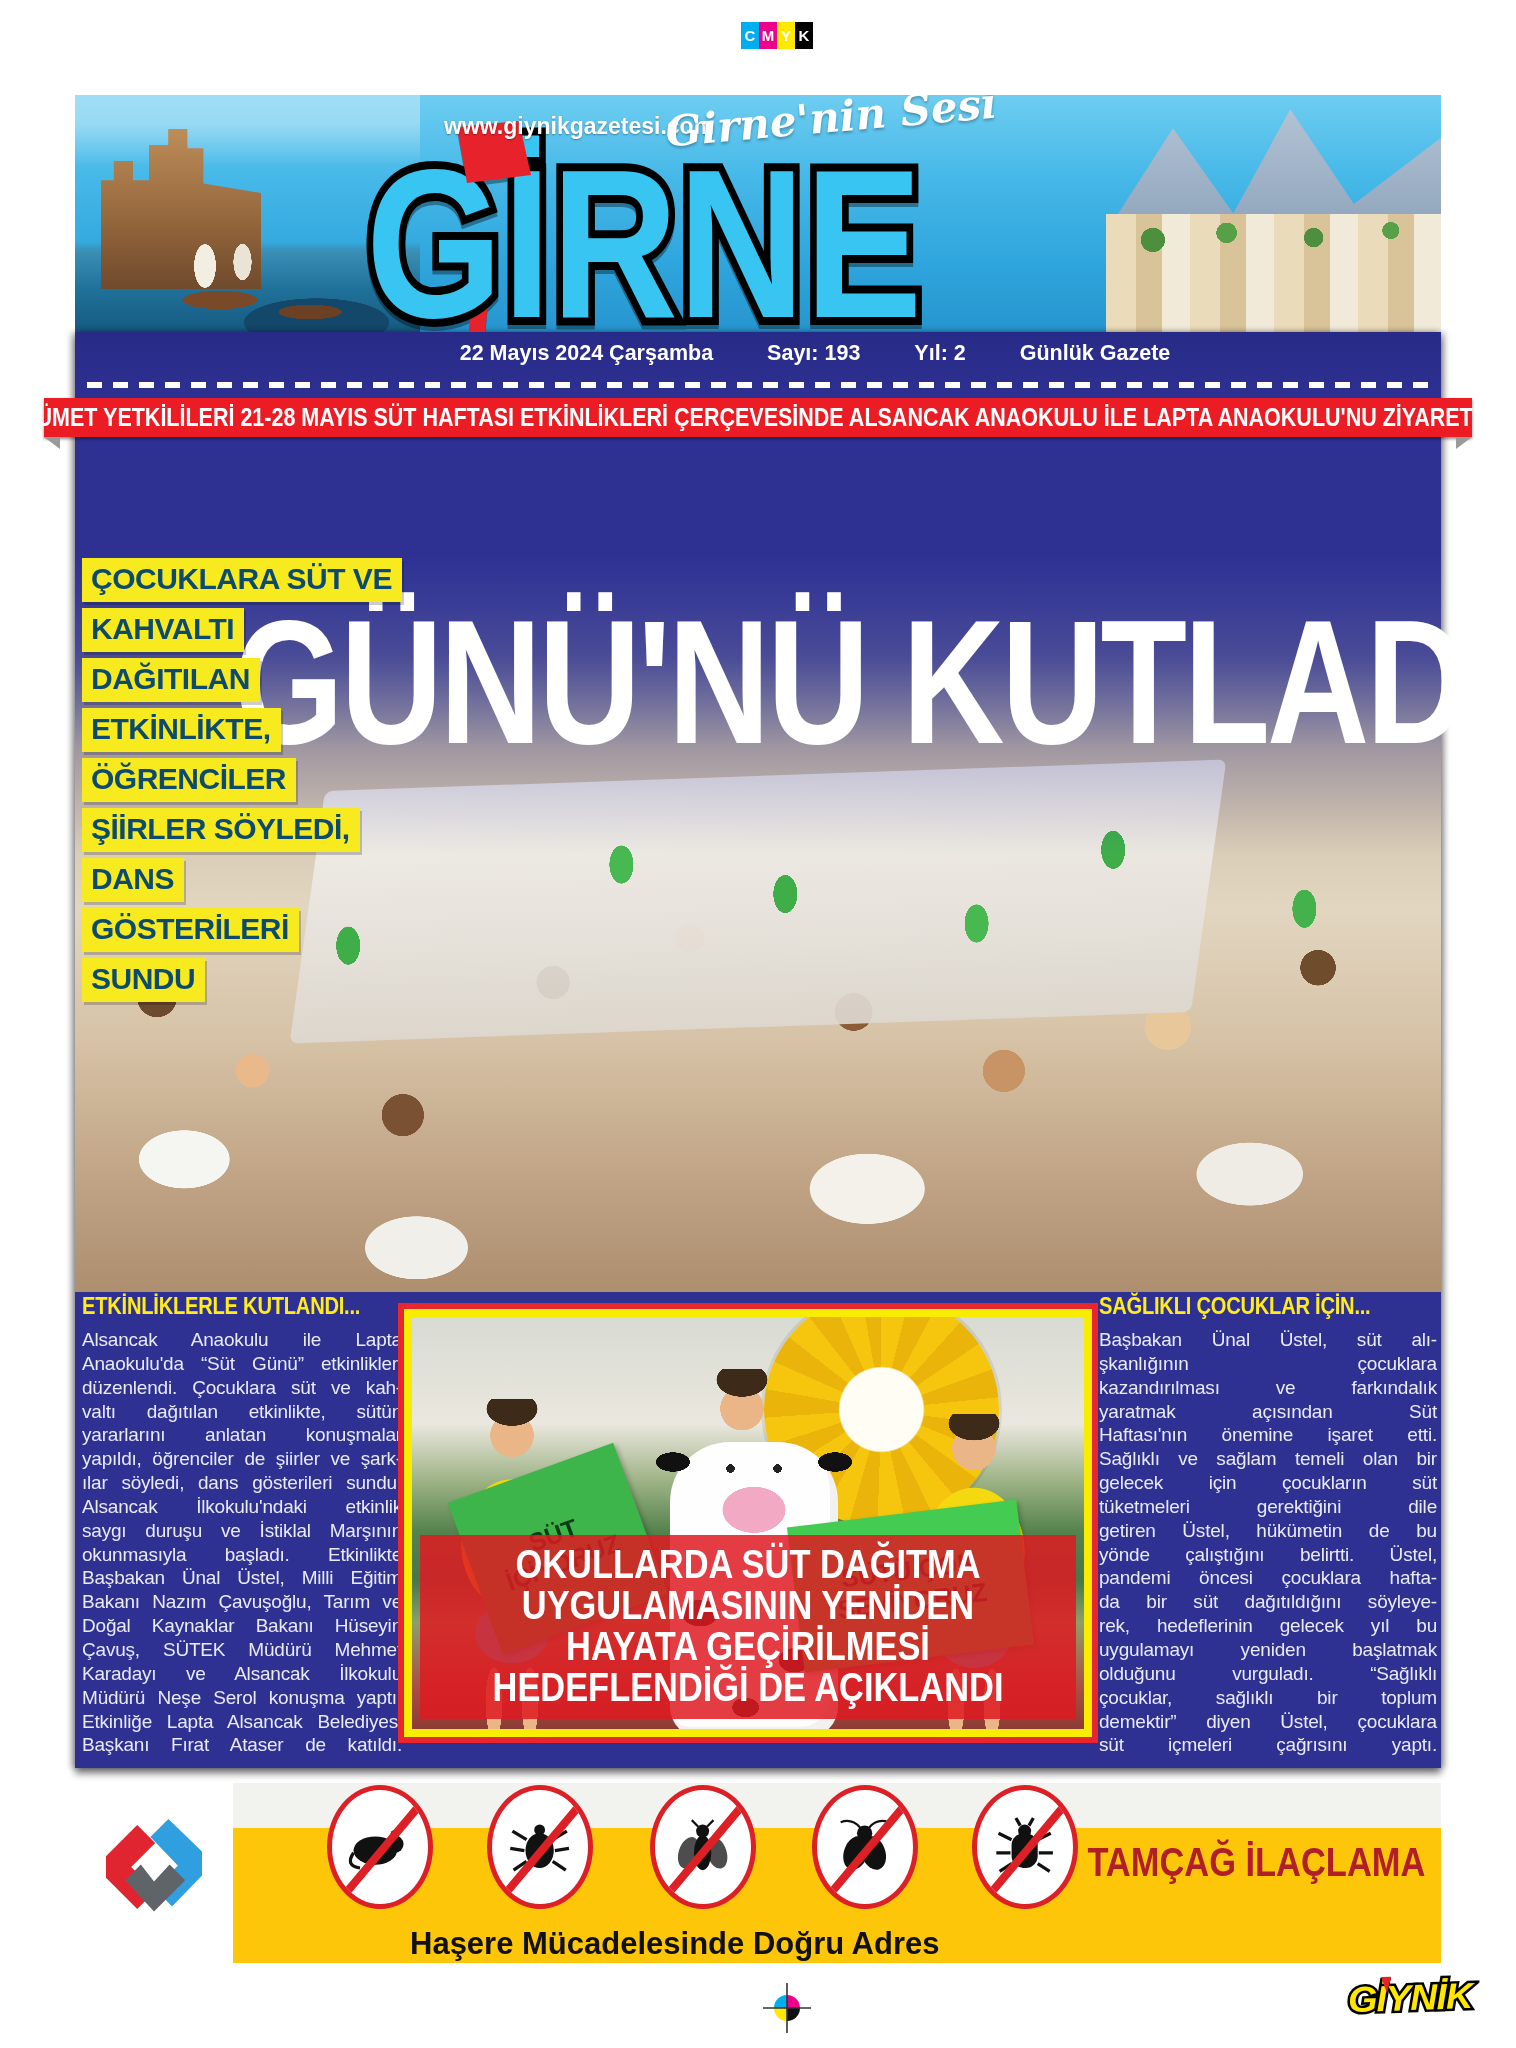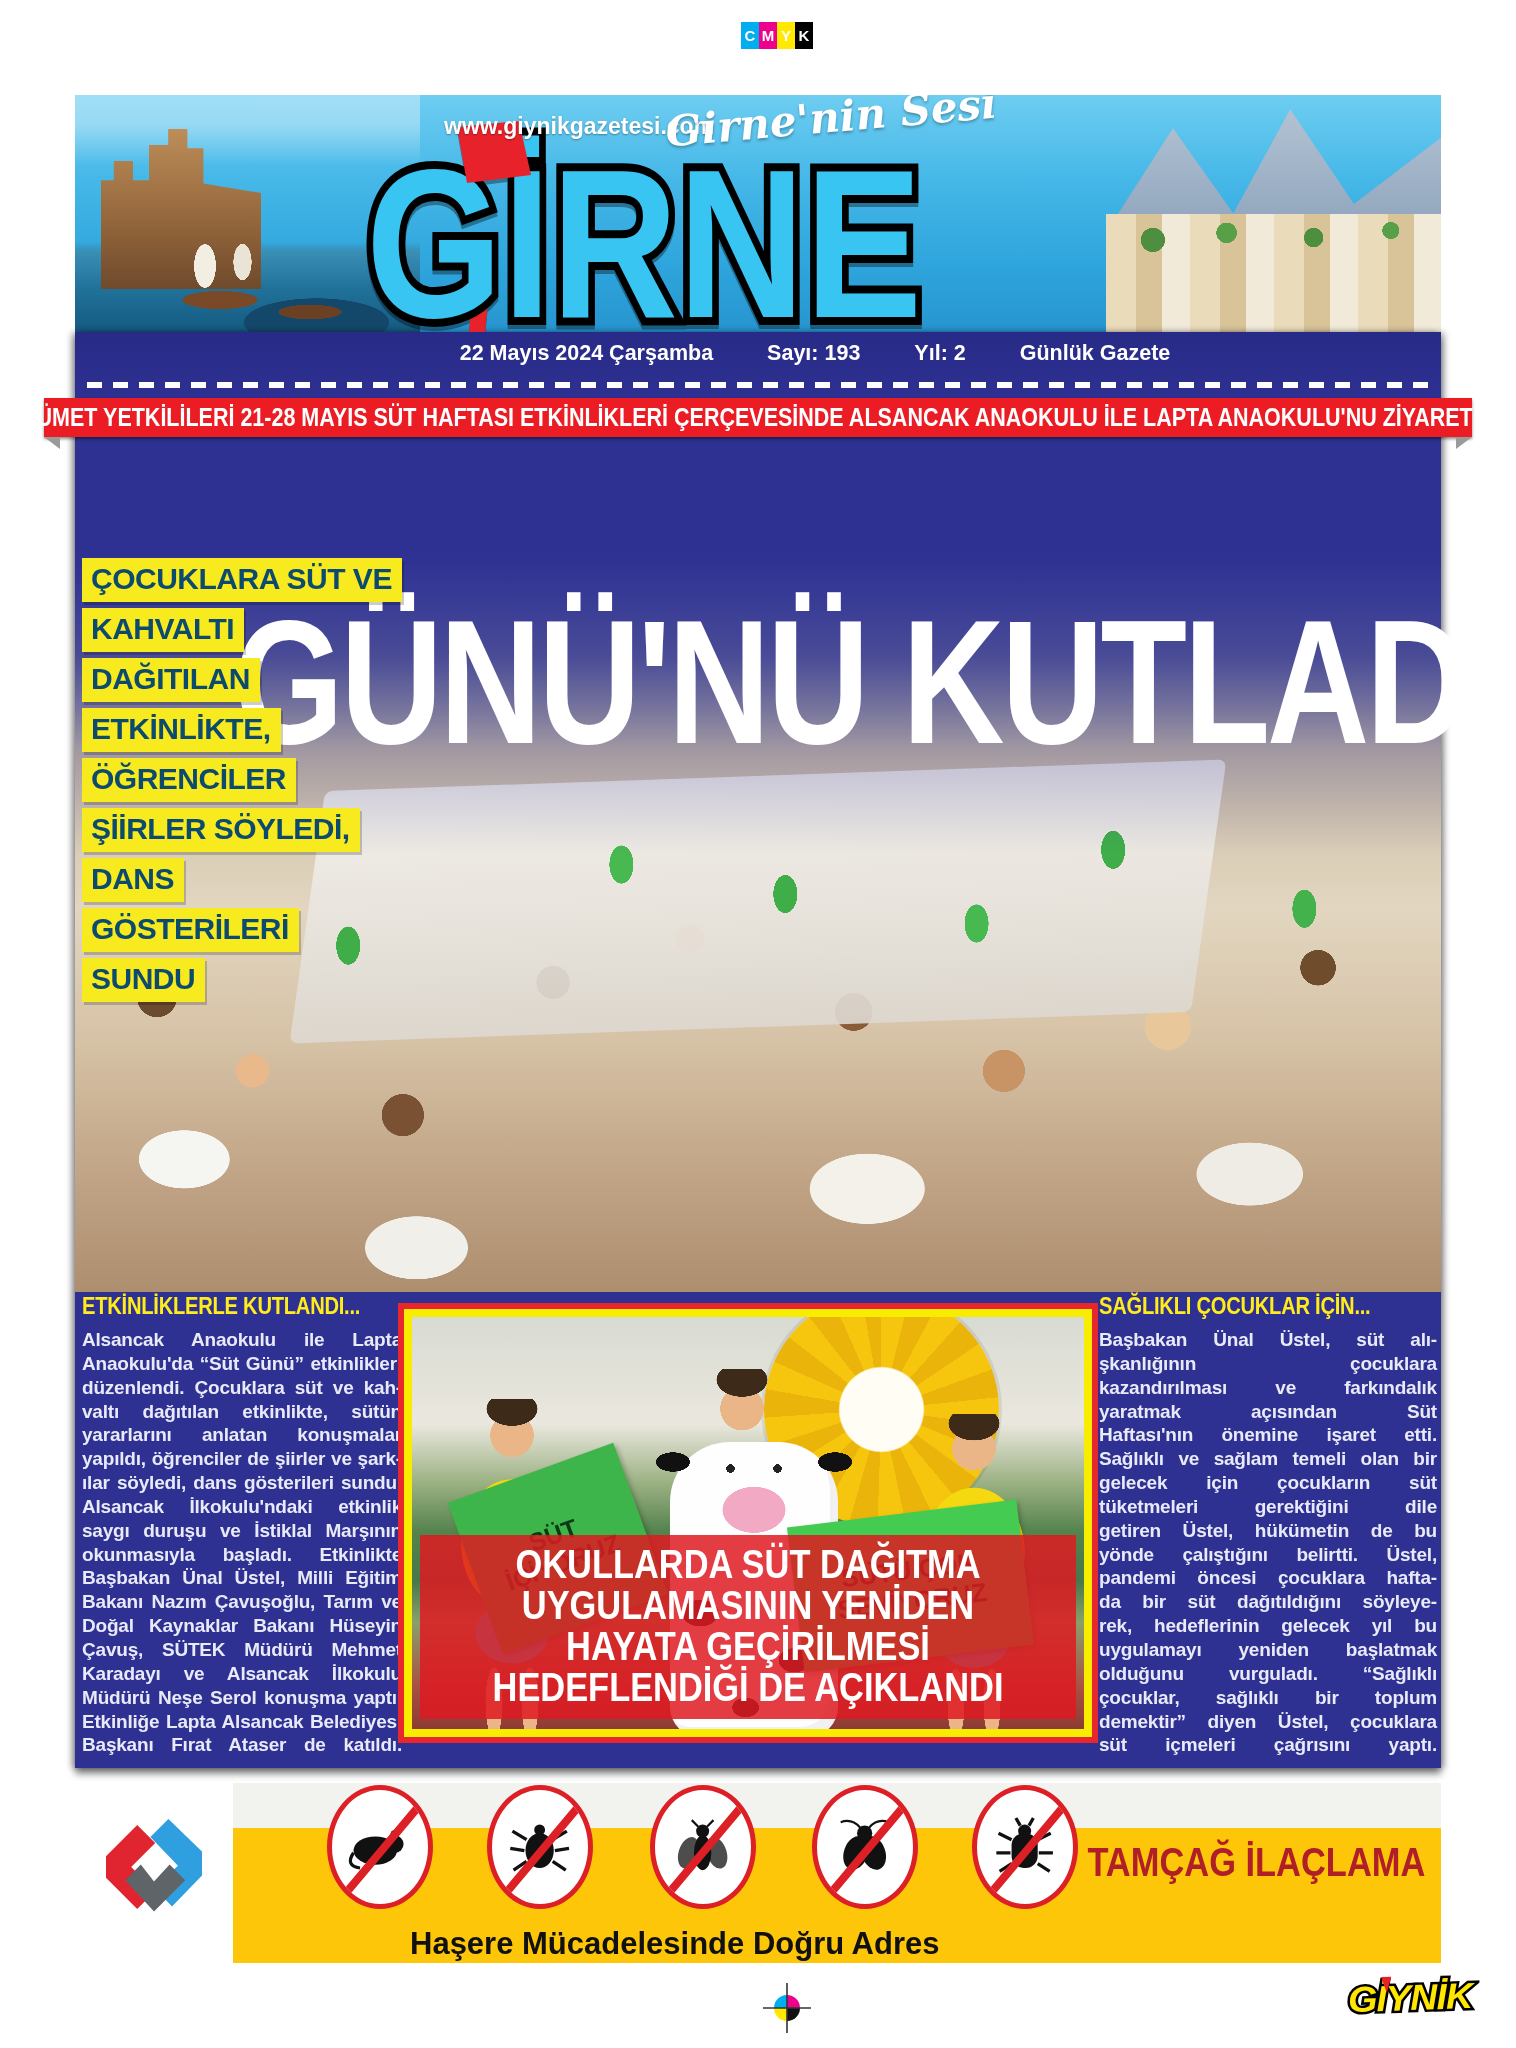--- a/index.html
+++ b/index.html
@@ -107,21 +107,21 @@
   .standfirst{position:absolute;left:7px;top:226px;z-index:6;}
   .sf-line{display:table;background:#f7ea1e;color:#0c4a6e;font-weight:bold;font-size:30px;line-height:33px;
            padding:4px 10px 7px 9px;margin-bottom:6px;letter-spacing:-.5px;box-shadow:2px 3px 0 rgba(0,0,0,.2);}
 
   
   .col{position:absolute;top:960px;z-index:6;}
   .col-left{left:7px;width:320px;}
   .col-right{left:1024px;width:338px;}
   .col-head{color:#ffec1a;font-size:24px;font-weight:bold;letter-spacing:-.3px;margin-bottom:8px;
             white-space:nowrap;transform:scaleX(.84);transform-origin:left;}
-  .jl{color:#e9eaf8;font-size:19px;line-height:23.85px;text-align:justify;text-align-last:justify;letter-spacing:-.2px;font-weight:bold;}
+  .jl{color:#e9eaf8;font-size:19px;line-height:23.85px;text-align:justify;text-align-last:justify;letter-spacing:-.2px;}
 
   
   .center-frame{position:absolute;left:323px;top:971px;width:700px;height:440px;box-sizing:border-box;
                 border:6px solid #e8262d;z-index:6;background:#fff;}
   .center-photo{position:absolute;inset:0;box-sizing:border-box;border:8px solid #f8ec00;overflow:hidden;
     background:linear-gradient(180deg,#d8dbd2 0%,#eae7de 26%,#9db284 40%,#55834d 52%,#47774a 64%,#8aa06b 74%,#a94f43 90%,#8c3b34 100%);}
   .sunflower{position:absolute;right:85px;top:-25px;width:235px;height:235px;border-radius:50%;
     background:radial-gradient(circle at 50% 50%,#fffdf4 0 25%,rgba(0,0,0,0) 26%),
                repeating-conic-gradient(#f6c60e 0 14deg,#eab40b 14deg 28deg);
     box-shadow:0 0 0 3px rgba(0,0,0,.08);}

